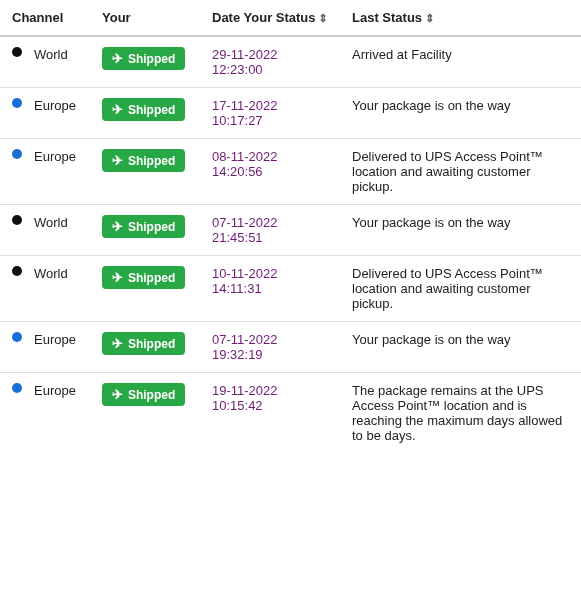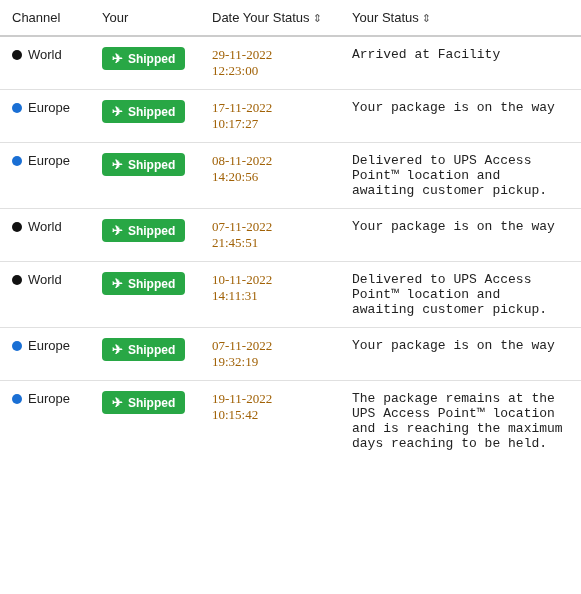--- a/index.html
+++ b/index.html
@@ -13,21 +13,21 @@
       width: 581px;
       border-collapse: collapse;
     }
     thead tr {
       background: #fff;
       border-bottom: 2px solid #ddd;
     }
     thead th {
       padding: 10px 12px;
       text-align: left;
-      font-weight: normal;
+      font-weight: bold;
       font-size: 13px;
       color: #222;
       border-bottom: 2px solid #ccc;
     }
     thead th.sortable::after {
       content: ' ⇕';
       font-size: 11px;
       color: #555;
     }
     tbody tr {
@@ -35,22 +35,22 @@
     }
     tbody tr:last-child {
       border-bottom: none;
     }
     td {
       padding: 10px 12px;
       vertical-align: top;
     }
     .channel-cell {
       display: flex;
-      align-items: center;
-      gap: 6px;
+      align-items: flex-start;
+      gap: 12px;
       white-space: nowrap;
     }
     .dot {
       width: 10px;
       height: 10px;
       border-radius: 50%;
       display: inline-block;
       flex-shrink: 0;
     }
     .dot-black { background: #111; }
@@ -65,43 +65,41 @@
       padding: 4px 10px;
       font-size: 12px;
       font-weight: bold;
       white-space: nowrap;
     }
     .shipped-badge .plane-icon {
       font-size: 13px;
     }
     .date-cell {
       white-space: nowrap;
-      color: #a16207;
-      font-family: Liberation Serif, serif;
+      color: #701a75;
     }
     .status-cell {
       color: #222;
       max-width: 220px;
-      font-family: Liberation Mono, monospace;
     }
     th:first-child { width: 90px; }
     th:nth-child(2) { width: 110px; }
     th:nth-child(3) { width: 140px; }
     th:nth-child(4) { width: 241px; }
   </style>
 </head>
 <body>
 
 <table>
   <thead>
     <tr>
       <th>Channel</th>
       <th>Your</th>
       <th class="sortable">Date Your Status</th>
-      <th class="sortable">Your Status</th>
+      <th class="sortable">Last Status</th>
     </tr>
   </thead>
   <tbody id="table-body">
   <tr>
         <td>
           <div class="channel-cell">
             <span class="dot dot-black"></span>
             <span>World</span>
           </div>
         </td>
@@ -187,16 +185,16 @@
           <div class="channel-cell">
             <span class="dot dot-blue"></span>
             <span>Europe</span>
           </div>
         </td>
         <td><span class="shipped-badge">
             <span class="plane-icon">✈</span>
             <span>Shipped</span>
           </span></td>
         <td class="date-cell">19-11-2022<br>10:15:42</td>
-        <td class="status-cell">The package remains at the UPS Access Point™ location and is reaching the maximum days reaching to be held.</td>
+        <td class="status-cell">The package remains at the UPS Access Point™ location and is reaching the maximum days allowed to be days.</td>
       </tr>
     </tbody>
 </table>
 
 </body></html>

